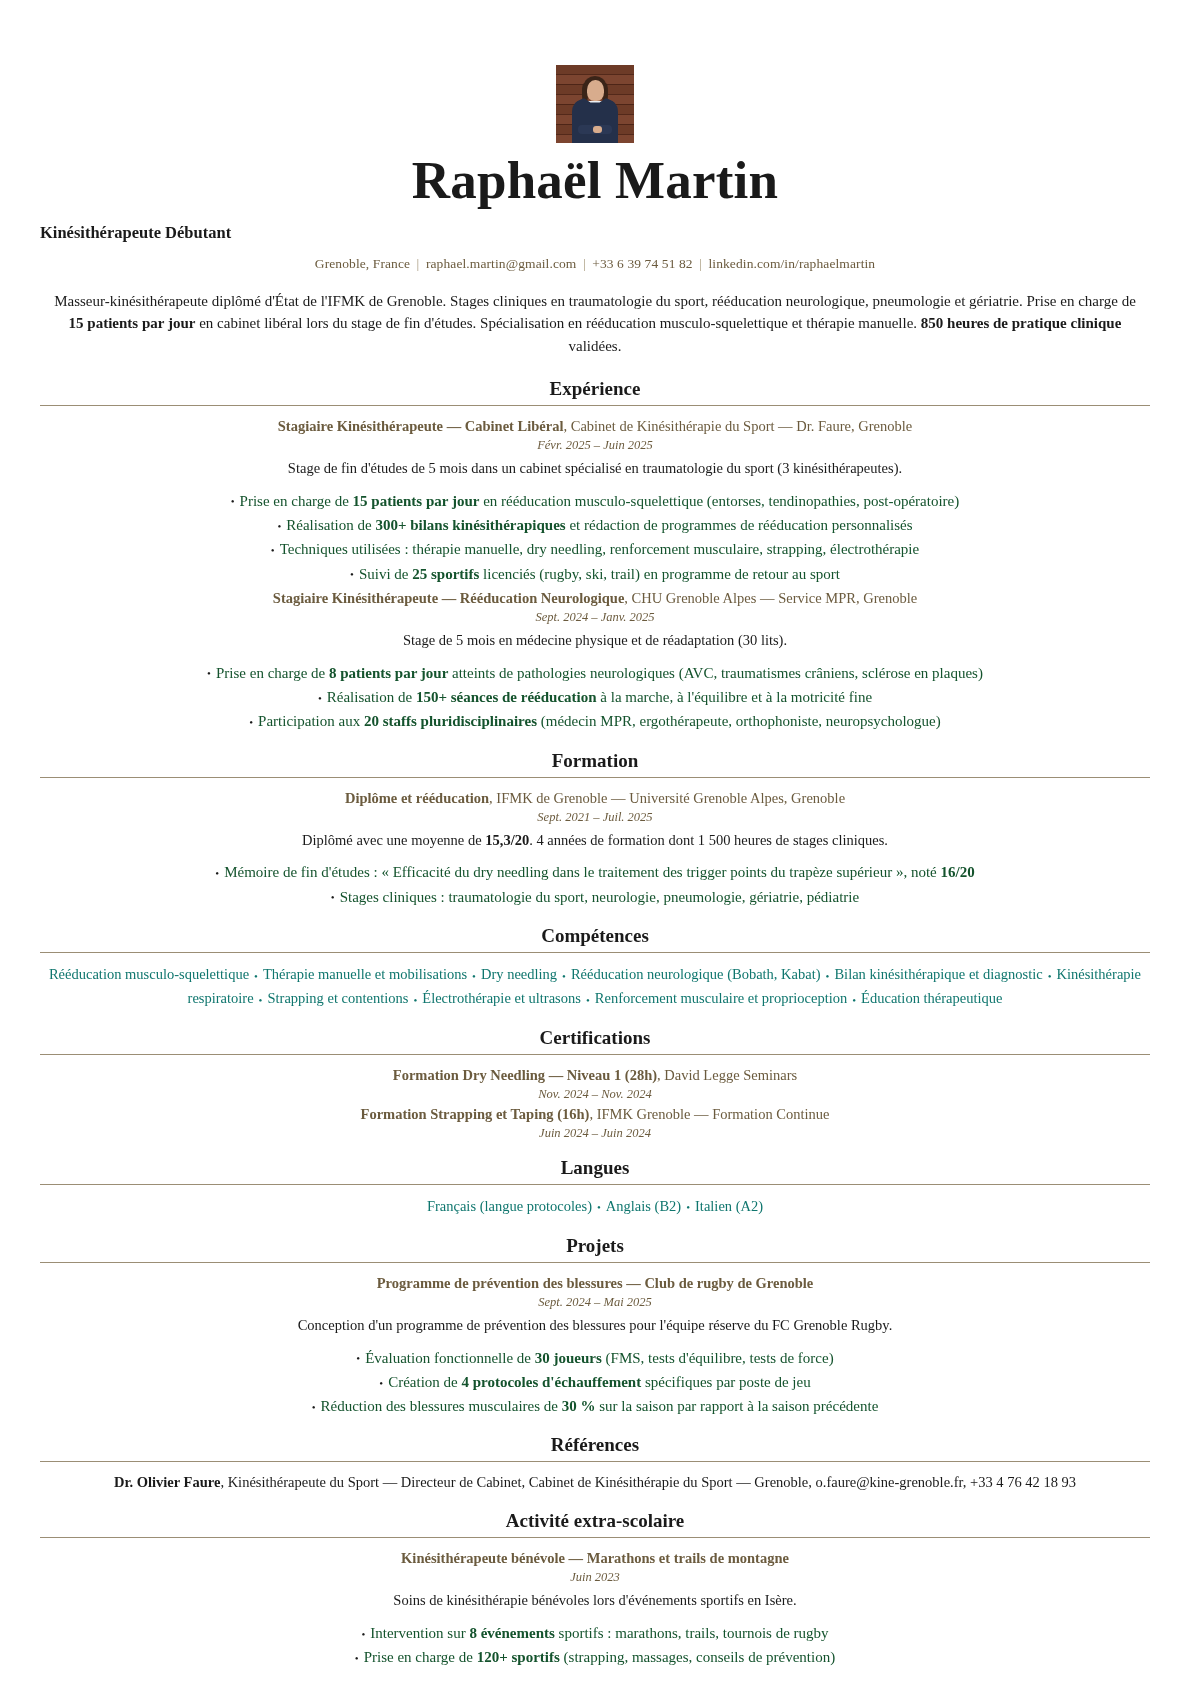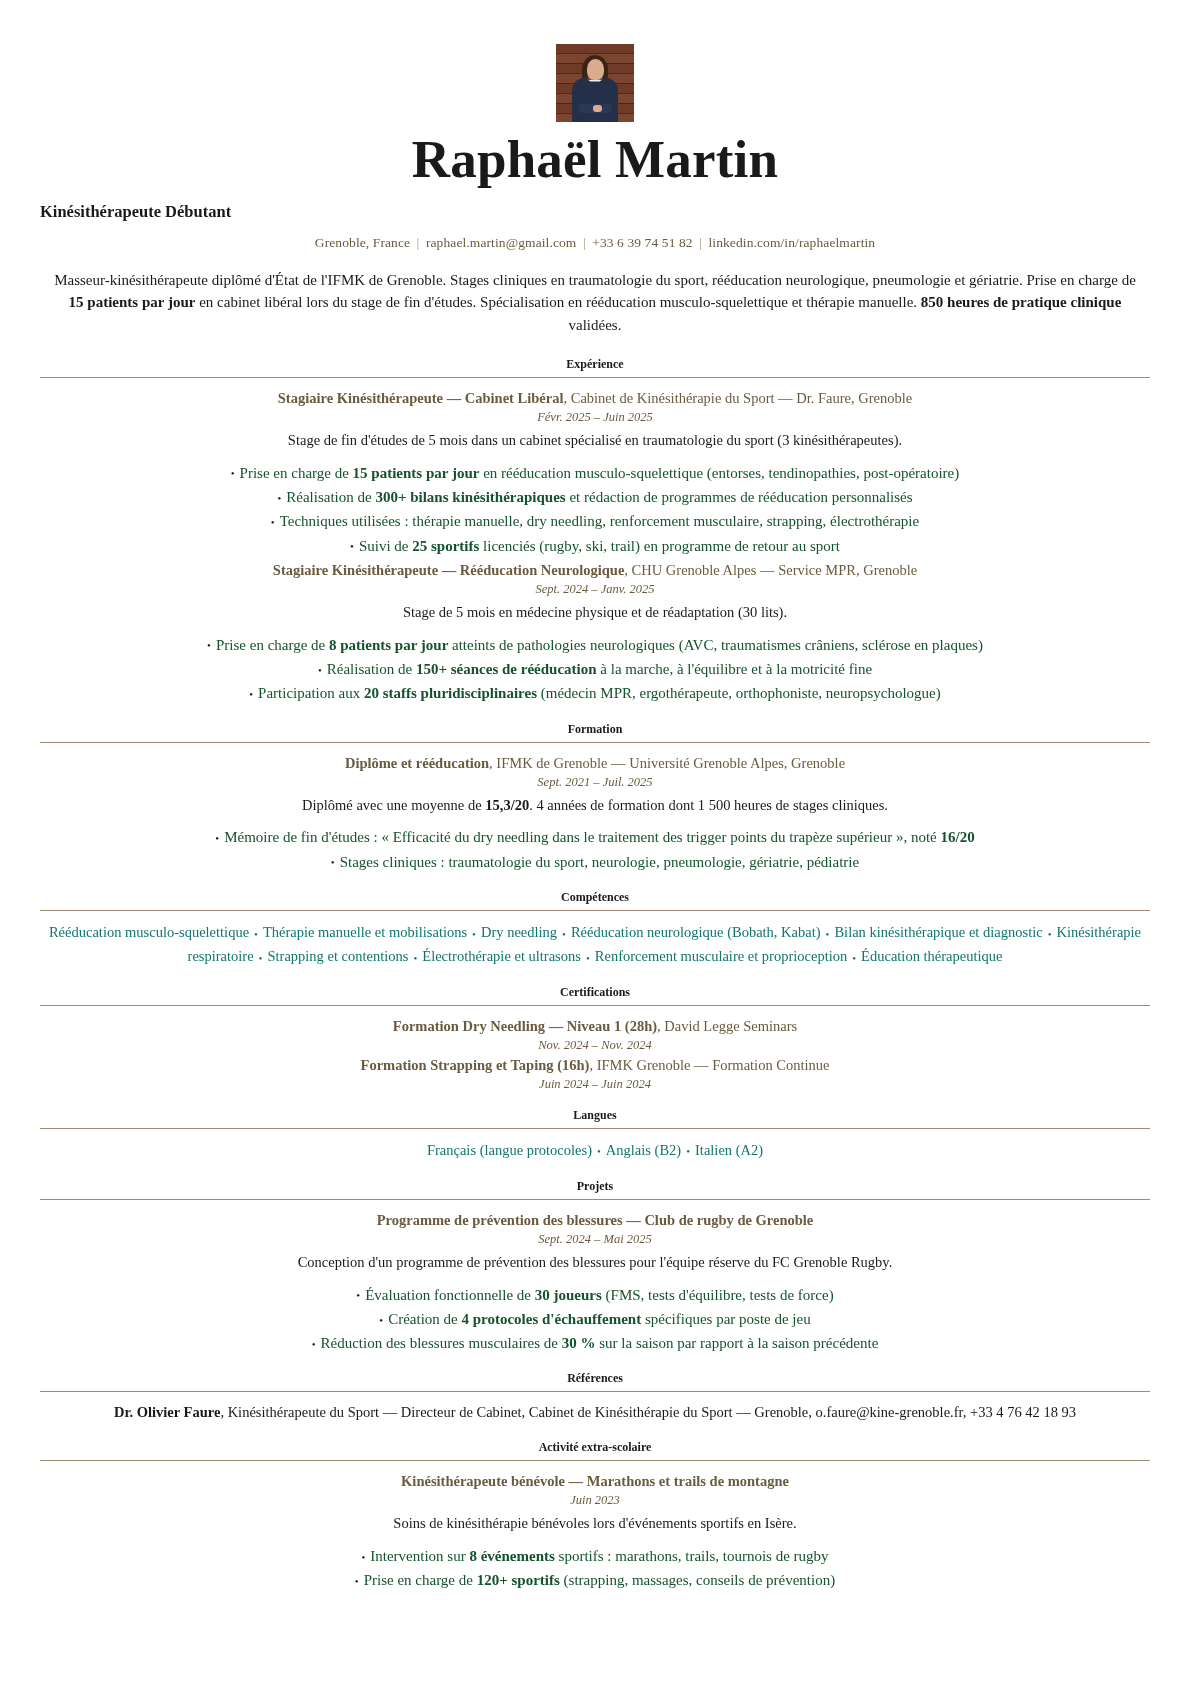--- a/index.html
+++ b/index.html
@@ -11,21 +11,21 @@
     font-family: "Liberation Serif", "DejaVu Serif", serif;
     color: #1a1a1a;
     -webkit-font-smoothing: antialiased;
   }
   .page {
     width: 1190px;
     min-height: 1683px;
     margin: 0 auto;
     background: #ffffff;
     box-sizing: border-box;
-    padding: 44px 40px 0 40px;
+    padding: 65px 40px 0 40px;
     position: relative;
   }
   
   .photo-wrap {
     display: flex;
     justify-content: center;
     margin-bottom: 10px;
   }
   .photo {
     width: 78px;
@@ -159,21 +159,21 @@
     line-height: 1.52;
     margin: 0 8px 20px 8px;
     color: #1a1a1a;
   }
   .summary b { font-weight: 700; }
 
   
   .section { margin-bottom: 2px; }
   .section-title {
     text-align: center;
-    font-size: 12px;
+    font-size: 19px;
     font-weight: 700;
     color: #1a1a1a;
     margin: 16px 0 5px 0;
   }
   .section-rule {
     height: 1px;
     background: #8a7a5d;
     opacity: 0.85;
     margin: 0 0 10px 0;
   }

